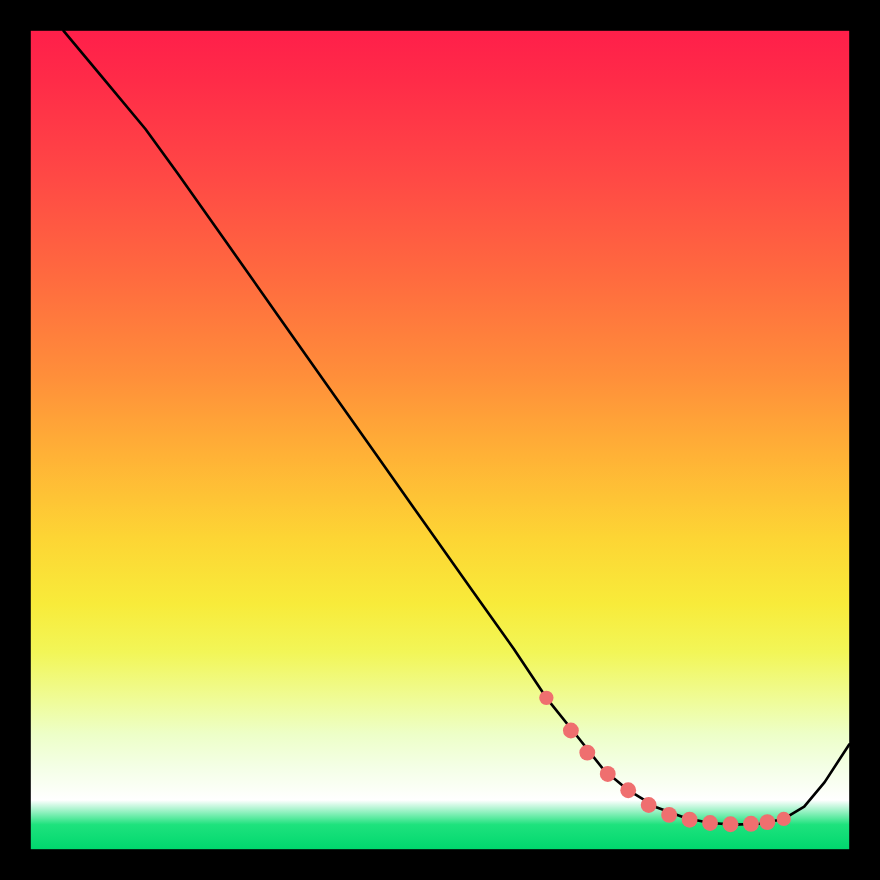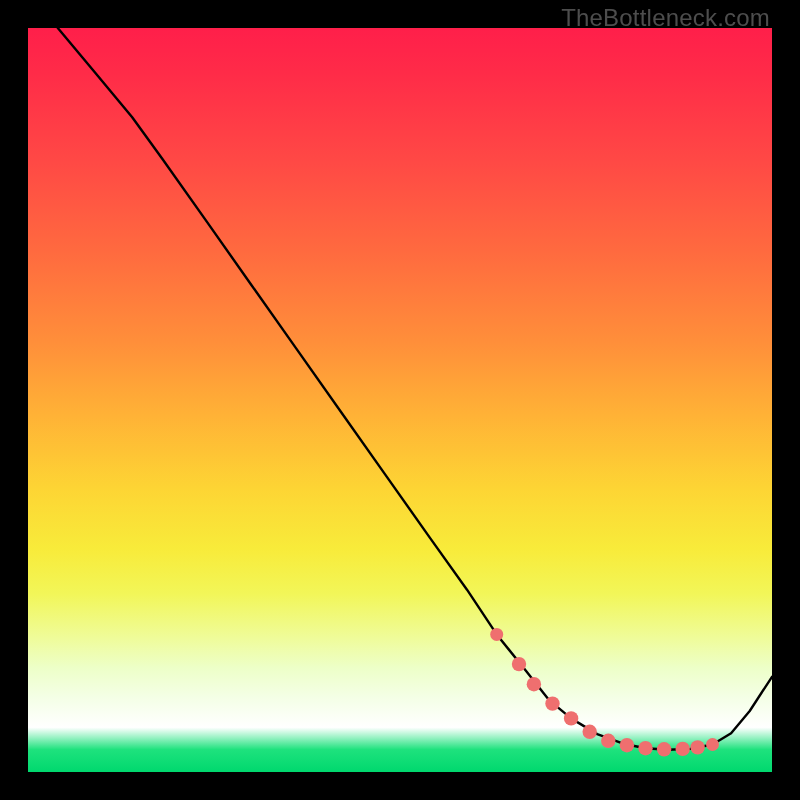--- a/index.html
+++ b/index.html
@@ -57,21 +57,20 @@
     top: 0;
     width: 744px;
     height: 744px;
     overflow: visible;
   }
 </style>
 </head>
 <body>
 
 <div class="frame">
-  <div class="watermark">TheBottleneck.com</div>
   <div class="plot">
     <svg class="curve" viewBox="0 0 744 744">
       <path id="curve-path" fill="none" stroke="#000000" stroke-width="2.4" stroke-linejoin="round" stroke-linecap="round" d="M29.8 0.0 L67.0 44.6 L104.2 89.3 L133.9 130.2 L178.6 193.4 L223.2 256.7 L267.8 319.9 L312.5 383.2 L357.1 446.4 L401.8 509.6 L439.0 561.7 L468.7 606.4 L498.5 643.6 L520.8 671.8 L543.1 690.4 L569.2 706.1 L595.2 715.7 L617.5 720.2 L639.8 721.7 L662.2 720.9 L684.5 716.5 L703.1 705.3 L721.7 683.0 L744.0 648.8"></path>
       <g id="marker-group">
           <circle cx="468.7" cy="606.4" r="6.5" fill="#ef6f6f"></circle>
           <circle cx="491.0" cy="636.1" r="7.2" fill="#ef6f6f"></circle>
           <circle cx="505.9" cy="656.2" r="7.2" fill="#ef6f6f"></circle>
           <circle cx="524.5" cy="675.6" r="7.2" fill="#ef6f6f"></circle>
           <circle cx="543.1" cy="690.4" r="7.2" fill="#ef6f6f"></circle>
           <circle cx="561.7" cy="703.8" r="7.2" fill="#ef6f6f"></circle>

